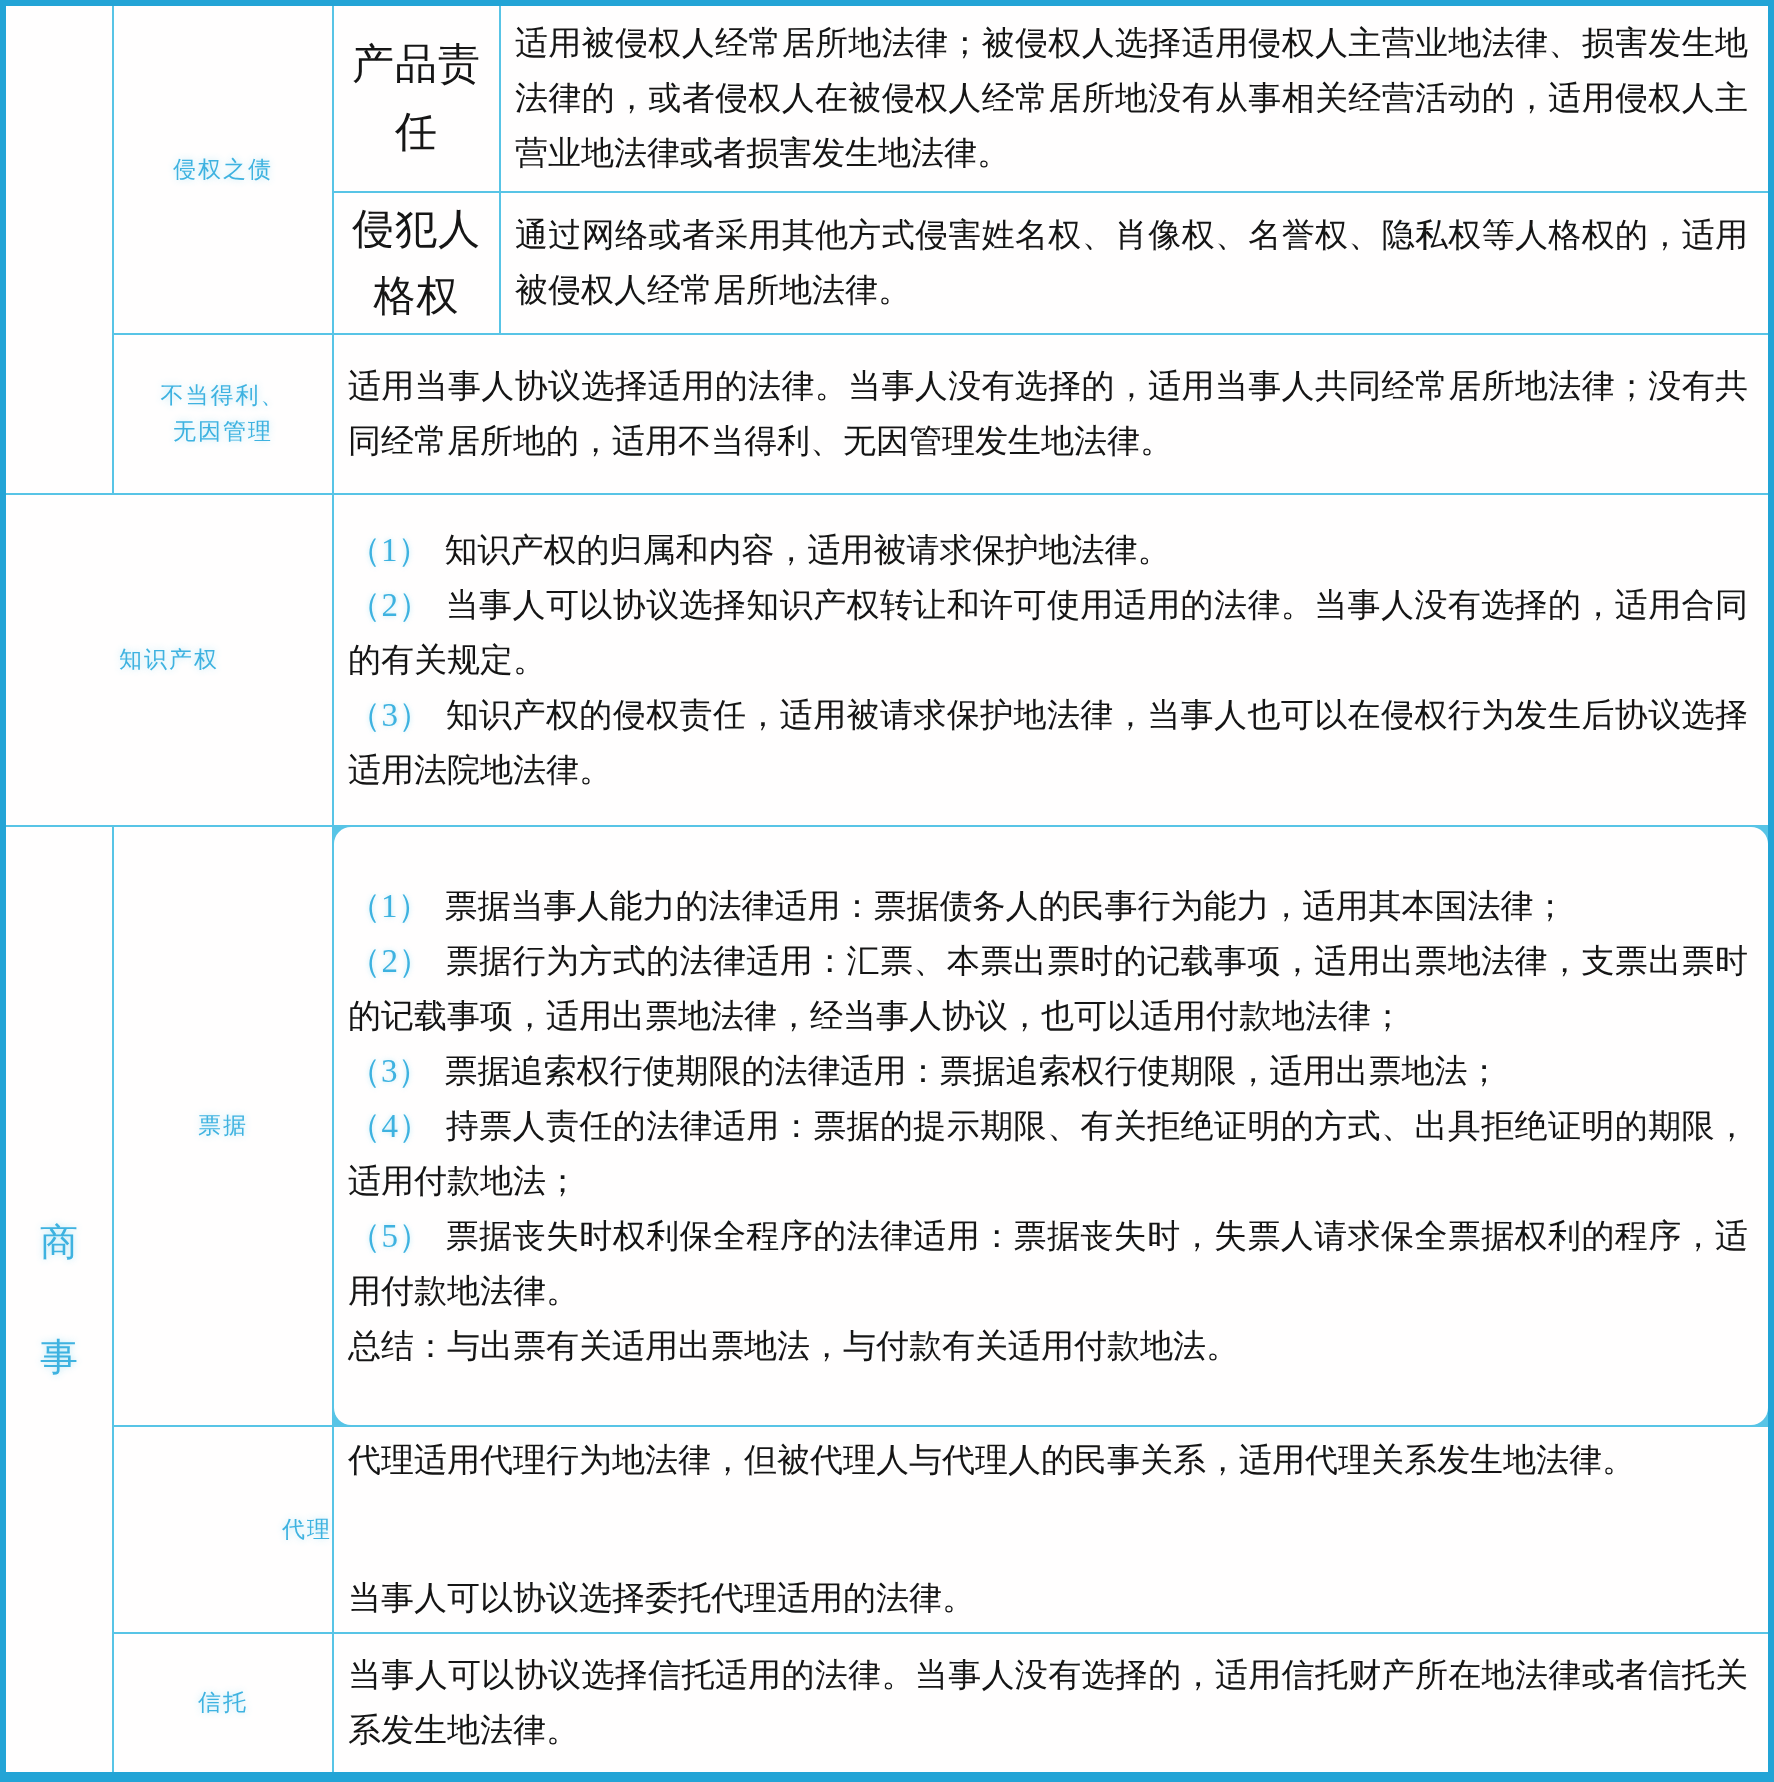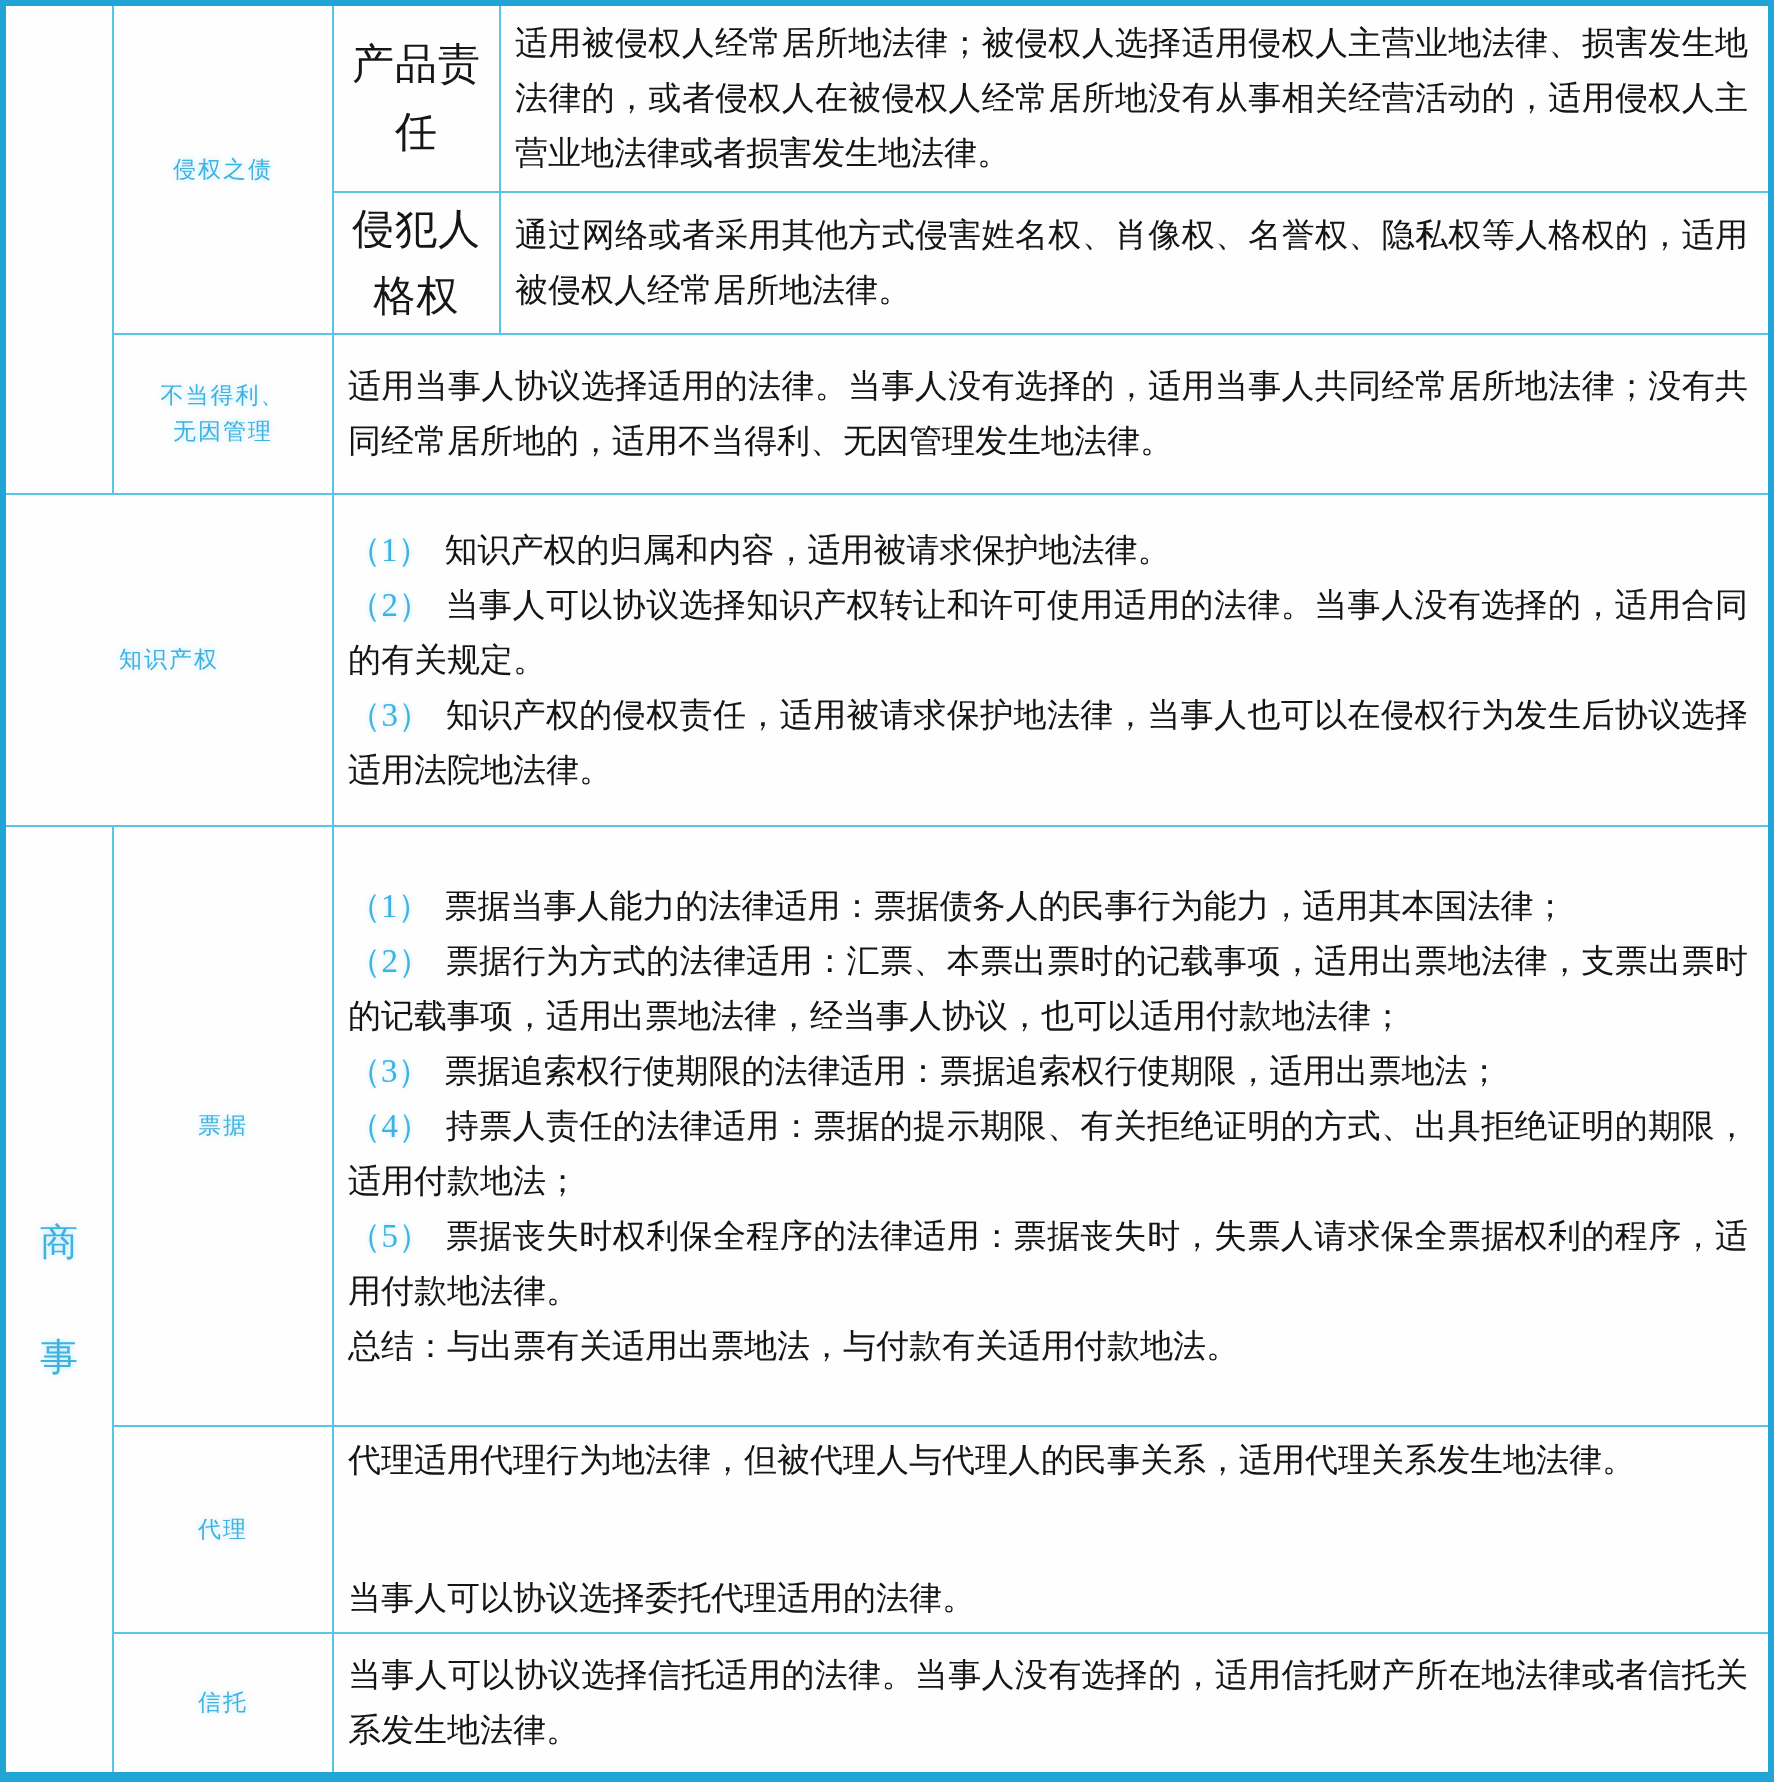--- a/index.html
+++ b/index.html
@@ -58,22 +58,22 @@
   .c-prod    {grid-column:3/4;grid-row:1/2;}
   .c-prodtx  {grid-column:4/5;grid-row:1/2;}
   .c-pers    {grid-column:3/4;grid-row:2/3;}
   .c-perstx  {grid-column:4/5;grid-row:2/3;}
   .c-unjust  {grid-column:2/3;grid-row:3/4;}
   .c-unjusttx{grid-column:3/5;grid-row:3/4;}
   .c-ip      {grid-column:1/3;grid-row:4/5;}
   .c-iptx    {grid-column:3/5;grid-row:4/5;}
   .c-comm    {grid-column:1/2;grid-row:5/8;}
   .c-bill    {grid-column:2/3;grid-row:5/6;}
-  .c-billtx  {grid-column:3/5;grid-row:5/6;}
-  .c-agency  {grid-column:2/3;grid-row:6/7;}
+  .c-billtx  {grid-column:3/5;grid-row:5/6;border-radius:17px;}
+  .c-agency  {grid-column:2/3;grid-row:6/7;align-items:flex-end;}
   .c-agencytx{grid-column:3/5;grid-row:6/7;justify-content:space-between;}
   .c-trust   {grid-column:2/3;grid-row:7/8;}
   .c-trusttx {grid-column:3/5;grid-row:7/8;}
 </style>
 </head>
 <body>
 
 <div class="sheet">
   <div class="grid">
 

